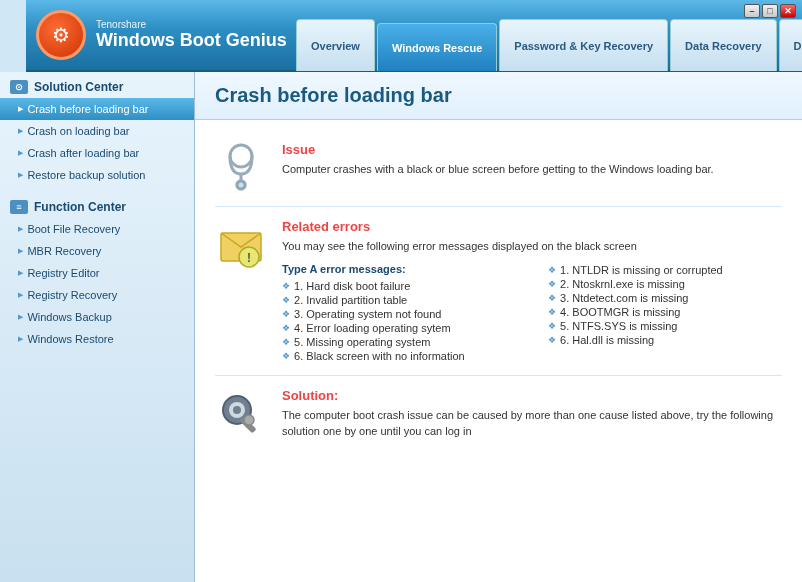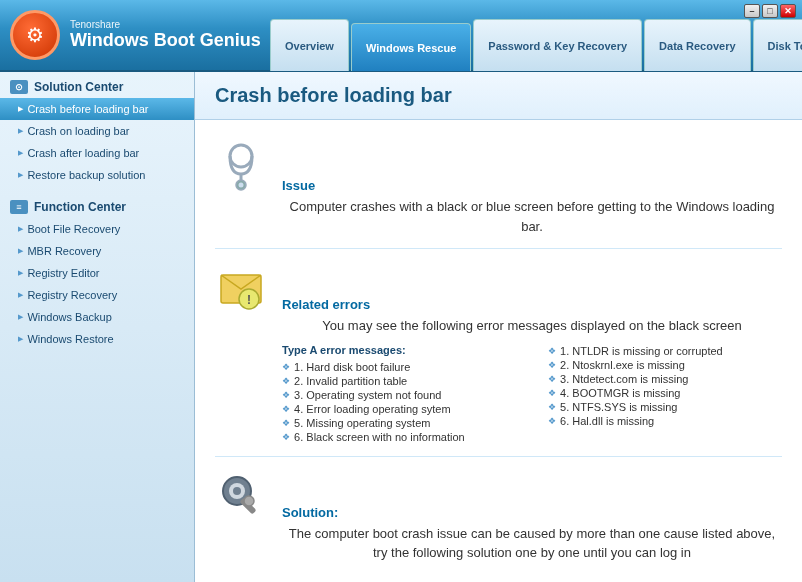--- a/index.html
+++ b/index.html
@@ -6,20 +6,21 @@
     body { width: 802px; height: 582px; font-family: Arial, sans-serif; font-size: 12px; background: #d0e8f5; overflow: hidden; }
 
     
     .header {
       background: linear-gradient(180deg, #5bb8e8 0%, #2e8fc4 40%, #1a6fa0 100%);
       height: 72px;
       display: flex;
       align-items: center;
       padding: 0 10px;
       border-bottom: 2px solid #1a5a80;
+      margin-left: 26px;
     }
     .logo-area {
       display: flex;
       align-items: center;
       gap: 10px;
       flex: 0 0 260px;
     }
     .logo-icon {
       width: 50px;
       height: 50px;
@@ -163,22 +164,22 @@
       padding: 12px 0;
       border-bottom: 1px solid #d0e8f8;
       align-items: flex-start;
     }
     .section-icon {
       width: 52px; height: 52px;
       flex-shrink: 0;
       display: flex; align-items: center; justify-content: center;
     }
     .section-content { flex: 1; }
-    .section-title { font-size: 13px; font-weight: bold; color: #0369a1; margin-bottom: 4px; margin-top: 36px; }
-    .section-desc { font-size: 13px; color: #333; line-height: 1.5; text-align: center; }
+    .section-title { font-size: 13px; font-weight: bold; color: #ef4444; margin-bottom: 4px; }
+    .section-desc { font-size: 11px; color: #333; line-height: 1.5; }
 
     
     .errors-grid {
       display: grid;
       grid-template-columns: 1fr 1fr;
       gap: 4px 32px;
       margin-top: 8px;
     }
     .errors-col-header { font-size: 11px; font-weight: bold; color: #1a4a70; margin-bottom: 4px; }
     .error-item {

